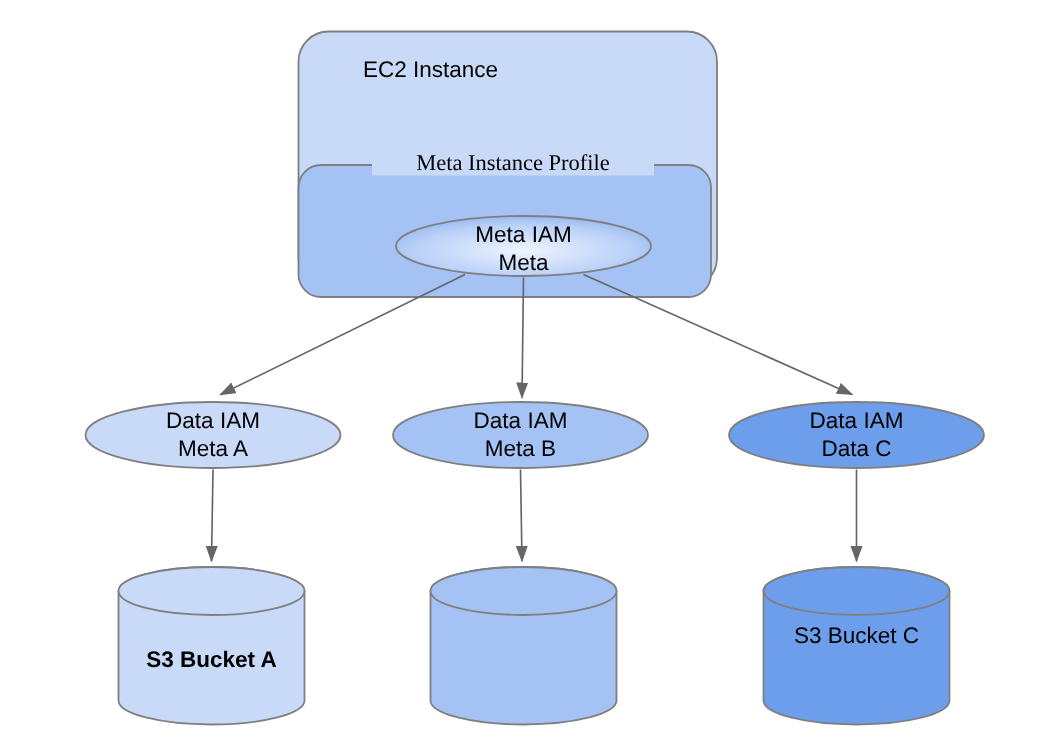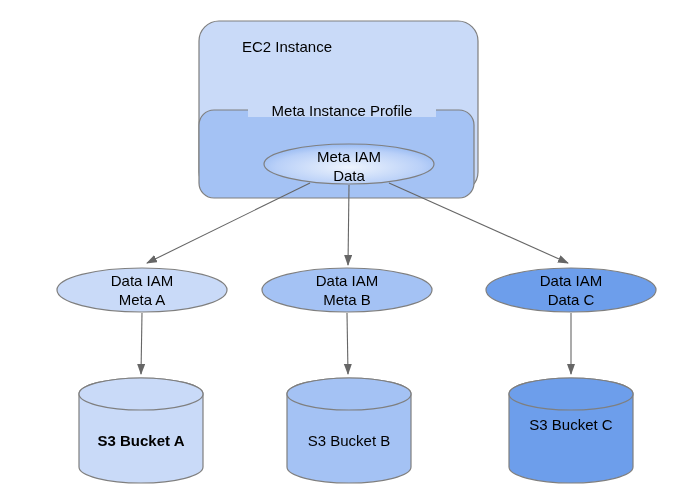--- a/index.html
+++ b/index.html
@@ -66,41 +66,40 @@
 
     <path d="M287,394 A62,16 0 0 1 411,394 L411,467 A62,16 0 0 1 287,467 Z" stroke="#7f7f7f" stroke-width="1.2" fill="#a4c2f4"></path>
     <ellipse cx="349" cy="394" rx="62" ry="16" stroke="#7f7f7f" stroke-width="1.2" fill="#a4c2f4"></ellipse>
 
     <path d="M509,394 A62,16 0 0 1 633,394 L633,467 A62,16 0 0 1 509,467 Z" stroke="#7f7f7f" stroke-width="1.2" fill="#6d9eeb"></path>
     <ellipse cx="571" cy="394" rx="62" ry="16" stroke="#7f7f7f" stroke-width="1.2" fill="#6d9eeb"></ellipse>
   </svg>
 
   <div class="lbl" style="left:224px; top:37px;margin-left:18px;">EC2 Instance</div>
 
-  <div class="lbl center" style="left:342px; top:110px;">Meta Instance Profile</div>
+  <div class="lbl center" style="left:342px; top:110px;font-family:Liberation Serif, serif;">Meta Instance Profile</div>
 
   <div class="lbl center" style="left:349px; top:166px;text-align:center;">
     <div>Meta IAM</div>
-    <div>Data</div>
+    <div>Meta</div>
   </div>
 
   <div class="lbl center" style="left:142px; top:290px;">
     <div>Data IAM</div>
     <div>Meta A</div>
   </div>
 
   <div class="lbl center" style="left:347px; top:290px;">
     <div>Data IAM</div>
     <div>Meta B</div>
   </div>
 
   <div class="lbl center" style="left:571px; top:290px;">
     <div>Data IAM</div>
     <div>Data C</div>
   </div>
 
   <div class="lbl center" style="left:141px; top:440px;font-weight:bold;">S3 Bucket A</div>
 
-  <div class="lbl center" style="left:349px; top:440px;">S3 Bucket B</div>
 
   <div class="lbl center" style="left:571px; top:424px;">S3 Bucket C</div>
 
 </div>
 
 </body></html>

